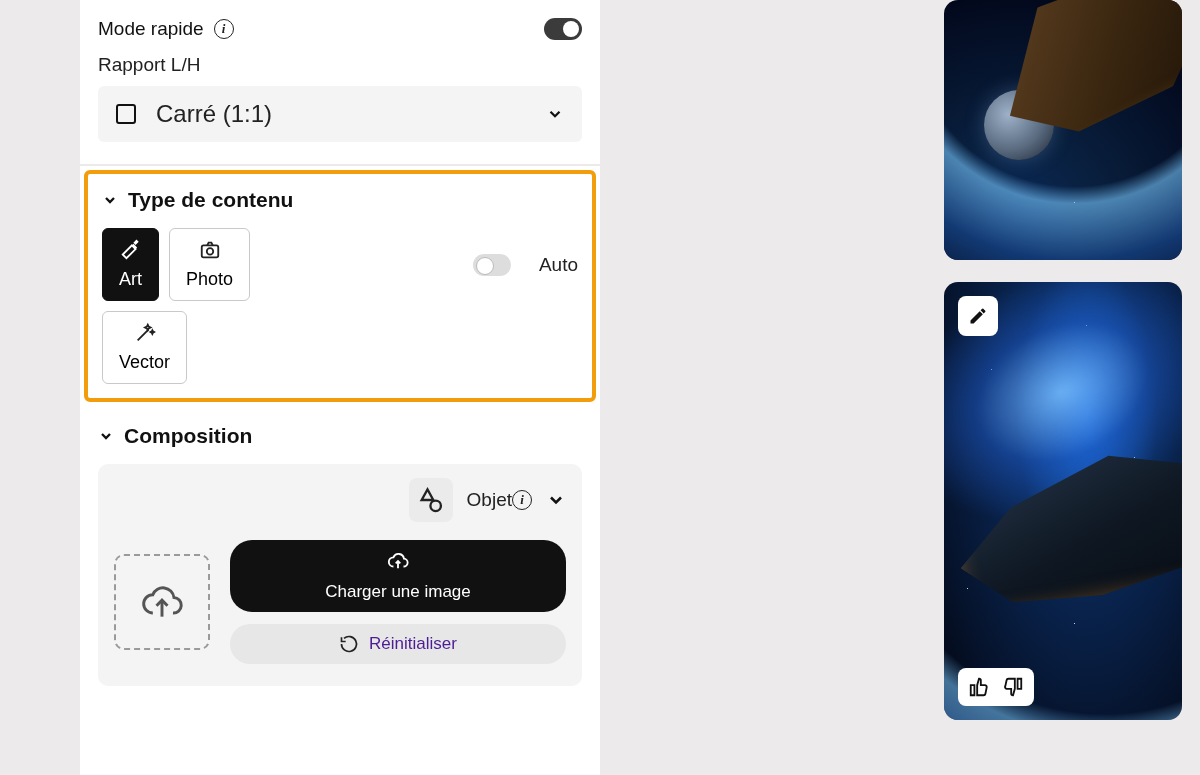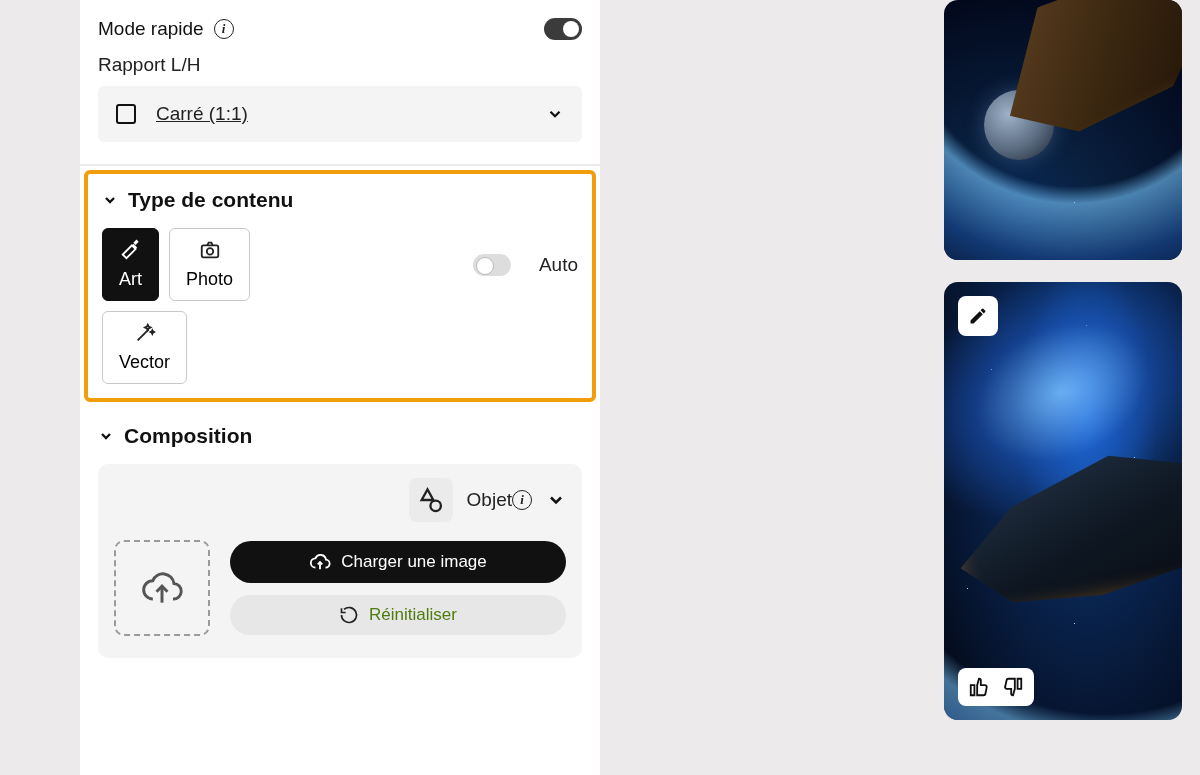--- a/index.html
+++ b/index.html
@@ -27,21 +27,21 @@
   .toggle.on::after { content:""; position:absolute; right:3px; top:3px; width:16px; height:16px; background:#fff; border-radius:50%; }
   .toggle.off { background:#ddd; }
   .toggle.off::after { content:""; position:absolute; left:3px; top:3px; width:16px; height:16px; background:#fff; border-radius:50%; border:1px solid #bbb;}
 
   .field-label { font-size:19px; color:#222; margin-bottom:10px; display:block; }
   .select-box {
     background:#f4f4f4; border-radius:6px; height:56px; display:flex; align-items:center; padding:0 18px; justify-content:space-between; cursor:pointer;
   }
   .select-left { display:flex; align-items:center; gap:20px; }
   .square-outline { width:20px; height:20px; border:2.5px solid #111; border-radius:3px; }
-  .select-text { font-size:19px; color:#222;text-decoration:underline; }
+  .select-text { font-size:24px; color:#222; }
   .chevron-down { width:18px; height:18px; }
   .chevron-down svg { width:100%; height:100%; }
 
   .section-header { display:flex; align-items:center; gap:10px; margin-bottom:16px; }
   .section-header .chev { width:16px; height:16px; }
   .section-title { font-size:21px; font-weight:700; color:#111; }
 
   .pill-row { display:flex; gap:10px; flex-wrap:wrap; align-items:center; }
   .pill {
     display:flex; align-items:center; gap:8px; padding:10px 16px; border-radius:6px; border:1.5px solid #c9c9c9; font-size:18px; cursor:pointer; background:#fff;flex-direction:column;
@@ -59,24 +59,24 @@
   .comp-object-iconbox { width:44px; height:44px; background:#ebebeb; border-radius:8px; display:flex; align-items:center; justify-content:center;}
   .comp-object-label { font-size:19px; color:#222; }
   .comp-object-right { display:flex; align-items:center; gap:14px; }
 
   .upload-row { display:flex; align-items:center; gap:20px; }
   .drop-zone {
     width:96px; height:96px; border:2.5px dashed #9a9a9a; border-radius:10px; display:flex; align-items:center; justify-content:center;
   }
   .upload-controls { display:flex; flex-direction:column; gap:12px; flex:1; }
   .btn-dark {
-    background:#111; color:#fff; border:none; border-radius:22px; padding:10px 20px; font-size:17px; display:flex; align-items:center; justify-content:center; gap:10px; cursor:pointer;
+    background:#111; color:#fff; border:none; border-radius:22px; padding:10px 20px; font-size:17px; display:flex; align-items:center; justify-content:center; gap:10px; cursor:pointer;flex-direction:column;
   }
   .btn-light {
-    background:#e7e7e7; color:#4d7c0f; border:none; border-radius:22px; padding:10px 20px; font-size:17px; display:flex; align-items:flex-end; justify-content:center; gap:10px; cursor:pointer;
+    background:#e7e7e7; color:#4c1d95; border:none; border-radius:22px; padding:10px 20px; font-size:17px; display:flex; align-items:flex-end; justify-content:center; gap:10px; cursor:pointer;
   }
 
   
   .gallery {
     position:absolute; right:18px; top:0; width:238px; display:flex; flex-direction:column; gap:22px;
   }
   .thumb {
     width:238px; height:260px; border-radius:14px; position:relative; overflow:hidden;
     background: radial-gradient(circle at 30% 85%, #0a2a5a 0%, #09203f 30%, #000010 100%);
   }

